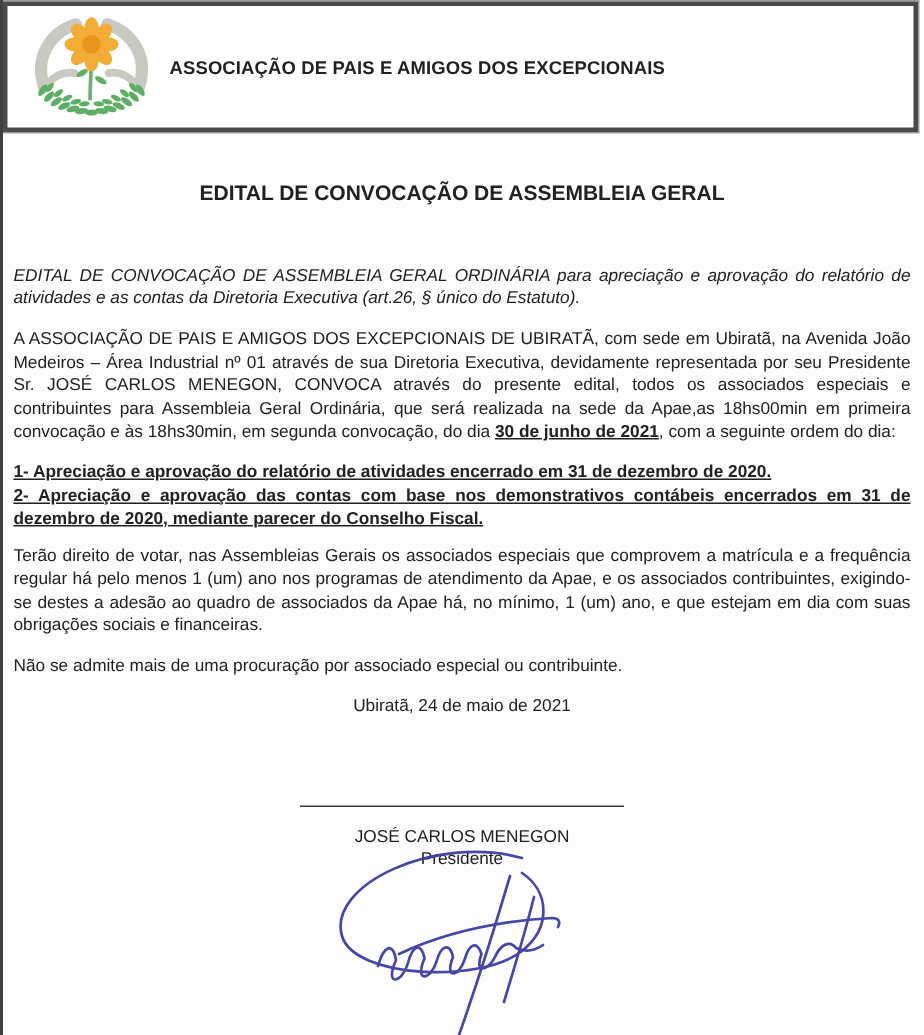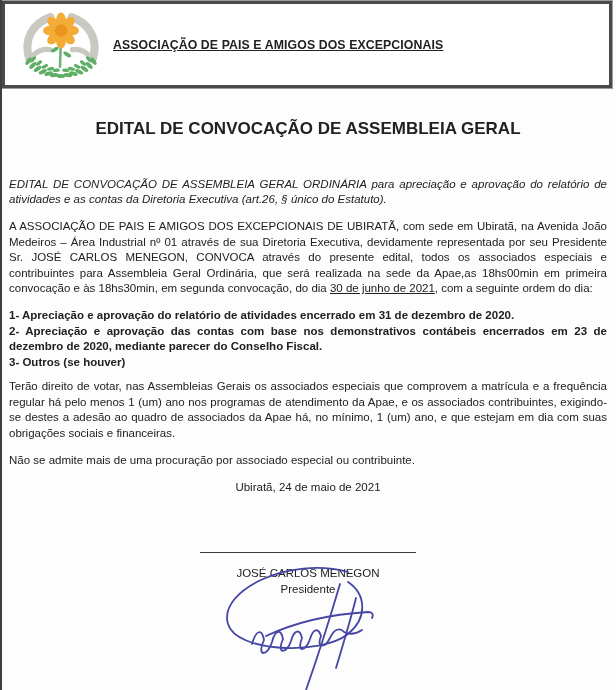--- a/index.html
+++ b/index.html
@@ -20,37 +20,37 @@
     position:absolute;left:2px;top:1px;width:610px;height:87px;
     box-sizing:border-box;
     border:3px solid #4a4a4a;
     box-shadow:0 0 0 1px #9c9c9c;
     background:#ffffff;
     display:flex;align-items:center;
   }
   .logo-wrap{flex:0 0 auto;margin:0 8px 0 12px;}
   .header-text{
     flex:1;padding-right:8px;
-    font-size:11.8px;line-height:16px;text-decoration:underline;
+    font-size:11.8px;line-height:16px;
   }
   .org-name{font-weight:bold;font-size:12.3px;letter-spacing:.1px;}
   .school-line{text-align:justify;}
   .b{font-weight:bold;}
   
   .content{
     position:absolute;left:0;top:88px;width:616px;
     padding:0 9px;box-sizing:border-box;
     font-size:11.5px;line-height:15.5px;
     text-align:justify;
   }
-  .doc-title{margin-top:33px;text-align:center;font-weight:bold;font-size:17px;}
+  .doc-title{margin-top:33px;text-align:center;font-weight:bold;font-size:14px;}
   .p-intro{margin-top:40px;font-style:italic;}
   .p-conv{margin-top:10px;}
-  .conv-date{font-weight:normal;text-decoration:underline;}
-  .agenda{margin-top:0;font-weight:bold;}
+  .conv-date{font-weight:bold;text-decoration:underline;}
+  .agenda{margin-top:0;font-weight:bold;text-decoration:underline;}
   .p-voting{margin-top:9px;}
   .p-proxy{margin-top:10px;}
   .p-limit{margin-top:9px;}
   .p-quorum{margin-top:8px;}
   .date-line{margin-top:7px;text-align:center;}
   .sig-line{width:216px;margin:57px auto 0;border-top:1.5px solid #3a3a3a;}
   .sig-name{text-align:center;margin-top:13px;}
   .sig-role{text-align:center;}
   
   .sig-ink{
@@ -130,22 +130,21 @@
 
 <div class="content">
   <div class="doc-title">EDITAL DE CONVOCAÇÃO DE ASSEMBLEIA GERAL</div>
 
   <p class="p-intro">EDITAL DE CONVOCAÇÃO DE ASSEMBLEIA GERAL ORDINÁRIA para apreciação e aprovação do relatório de atividades e as contas da Diretoria Executiva (art.26, § único do Estatuto).</p>
 
   <p class="p-conv"><span>A ASSOCIAÇÃO DE PAIS E AMIGOS DOS EXCEPCIONAIS DE UBIRATÃ, com sede em Ubiratã, na Avenida João Medeiros – Área Industrial nº 01 através de sua Diretoria Executiva, devidamente representada por seu Presidente Sr. JOSÉ CARLOS MENEGON, CONVOCA através do presente edital, todos os associados especiais e contribuintes para Assembleia Geral Ordinária, que será realizada na sede da Apae,as 18hs00min em primeira convocação e às 18hs30min, em segunda convocação, do dia </span><span class="conv-date">30 de junho de 2021</span><span>, com a seguinte ordem do dia:</span></p>
 
   <div class="agenda">
     <div>1- Apreciação e aprovação do relatório de atividades encerrado em 31 de dezembro de 2020.</div>
-    <div>2- Apreciação e aprovação das contas com base nos demonstrativos contábeis encerrados em 23 de dezembro de 2020, mediante parecer do Conselho Fiscal.</div>
-    <div>3- Outros (se houver)</div>
+    <div>2- Apreciação e aprovação das contas com base nos demonstrativos contábeis encerrados em 31 de dezembro de 2020, mediante parecer do Conselho Fiscal.</div>
   </div>
 
   <p class="p-voting">Terão direito de votar, nas Assembleias Gerais os associados especiais que comprovem a matrícula e a frequência regular há pelo menos 1 (um) ano nos programas de atendimento da Apae, e os associados contribuintes, exigindo-se destes a adesão ao quadro de associados da Apae há, no mínimo, 1 (um) ano, e que estejam em dia com suas obrigações sociais e financeiras.</p>
 
 
   <p class="p-limit">Não se admite mais de uma procuração por associado especial ou contribuinte.</p>
 
 
   <div class="date-line">Ubiratã, 24 de maio de 2021</div>
 

